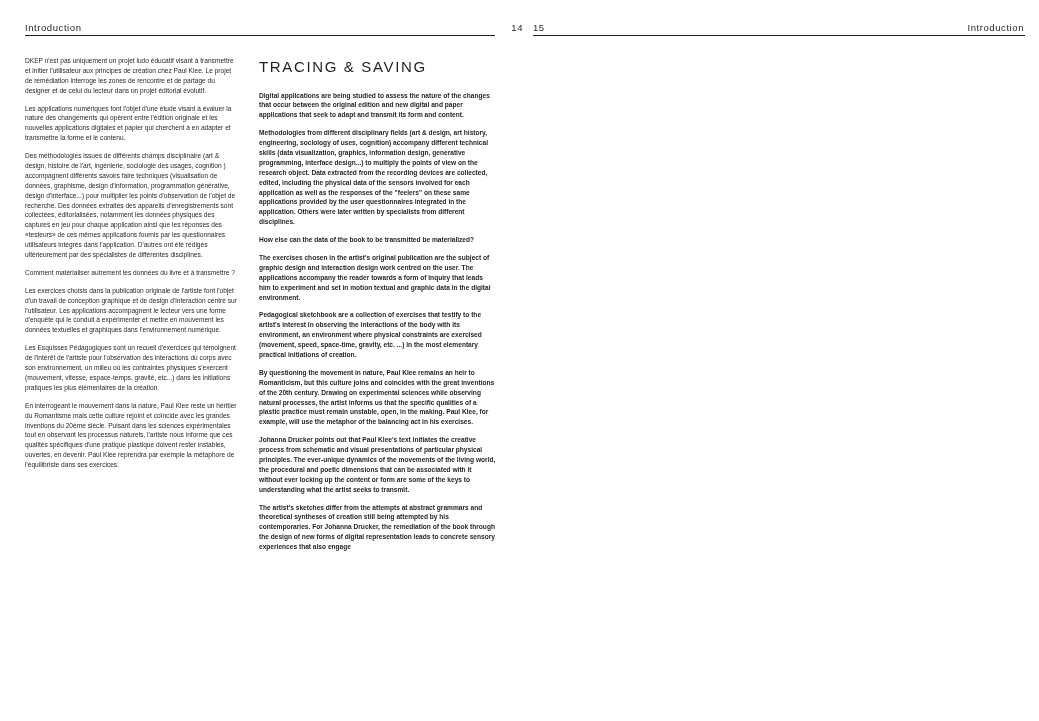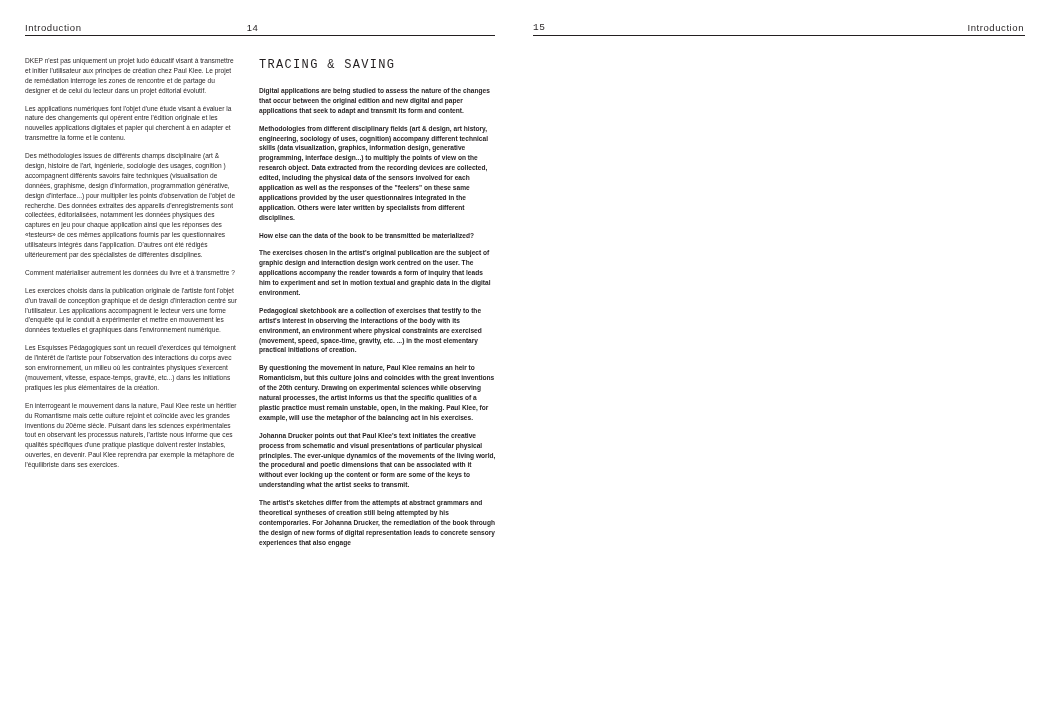--- a/index.html
+++ b/index.html
@@ -30,22 +30,22 @@
   .page-right { left: 519px; width: 520px; }
 
   .running-head {
     position: absolute;
     top: 22px;
     font-size: 9.5px;
     letter-spacing: 0.06em;
     color: #231f20;
   }
   .rh-left-label  { left: 25px; }
-  .rh-left-num    { left: 0; width: 505px; text-align: center; }
-  .rh-right-num   { left: 14px; font-family: Liberation Mono, monospace; }
+  .rh-left-num    { left: 18px; width: 505px; text-align: right; }
+  .rh-right-num   { left: 14px; }
   .rh-right-label { left: 0; width: 505px; text-align: right; }
 
   .rule {
     position: absolute;
     left: 25px;
     top: 35px;
     width: 470px;
     height: 1px;
     background: #231f20;
   }
@@ -64,26 +64,25 @@
   }
   
   .col-l1 { left: 25px;  width: 215px; }
   .col-l2 { left: 259px; width: 237px; }
 
   .col p {
     margin: 0 0 8px 0;
   }
 
   .section-title {
-    font-size: 12px;
+    font-size: 15px;
     letter-spacing: 0.11em;
     margin: 0 0 12px 0;
     font-weight: normal;
     color: #231f20;
-    font-family: Liberation Mono, monospace;
   }
   .section-title.second {
     margin-top: 18px;
   }
   .bold {
     font-weight: bold;
   }
   .col p.bold, p.bold {
     font-weight: bold;
   }

